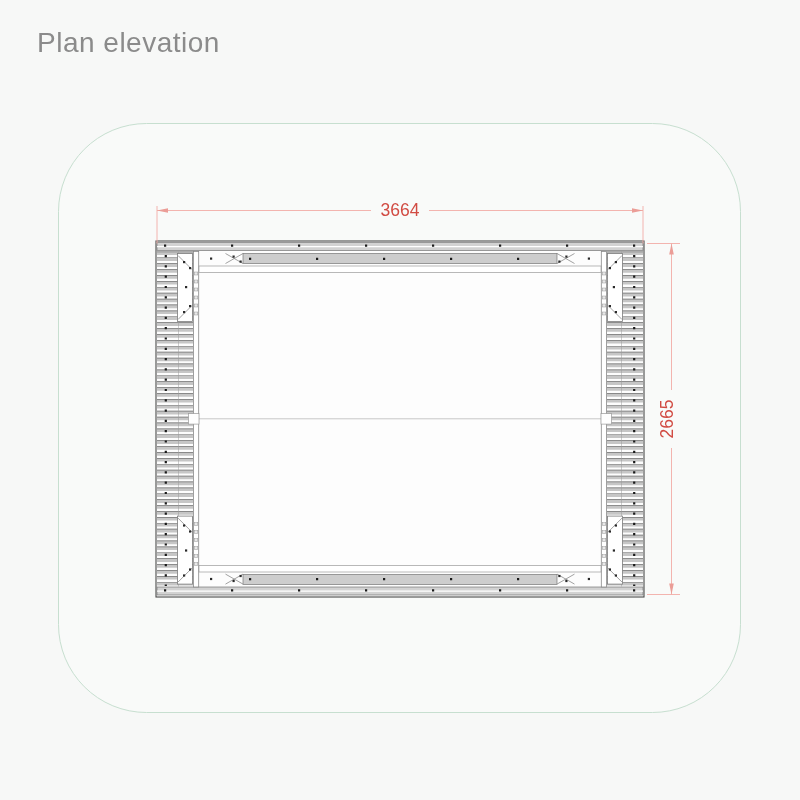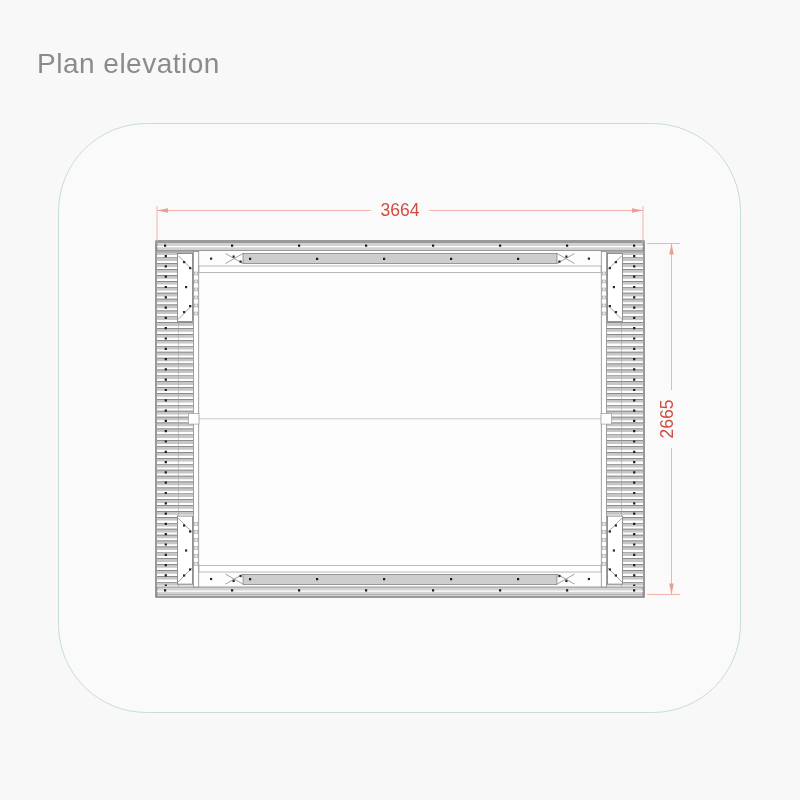--- a/index.html
+++ b/index.html
@@ -4,21 +4,21 @@
 <style>
   html,body{margin:0;padding:0;}
   body{
     width:800px;height:800px;
     background:#f7f8f7;
     font-family:"Liberation Sans",sans-serif;
     position:relative;
     overflow:hidden;
   }
   .page-title{
-    position:absolute;left:37px;top:48px;
+    position:absolute;left:37px;top:27px;
     font-size:28px;line-height:32px;
     color:#8b8b8b;letter-spacing:0.5px;
   }
   svg{position:absolute;left:0;top:0;}
   text{font-family:"Liberation Sans",sans-serif;}
 </style>
 </head>
 <body>
 
 <div class="page-title">Plan elevation</div>

